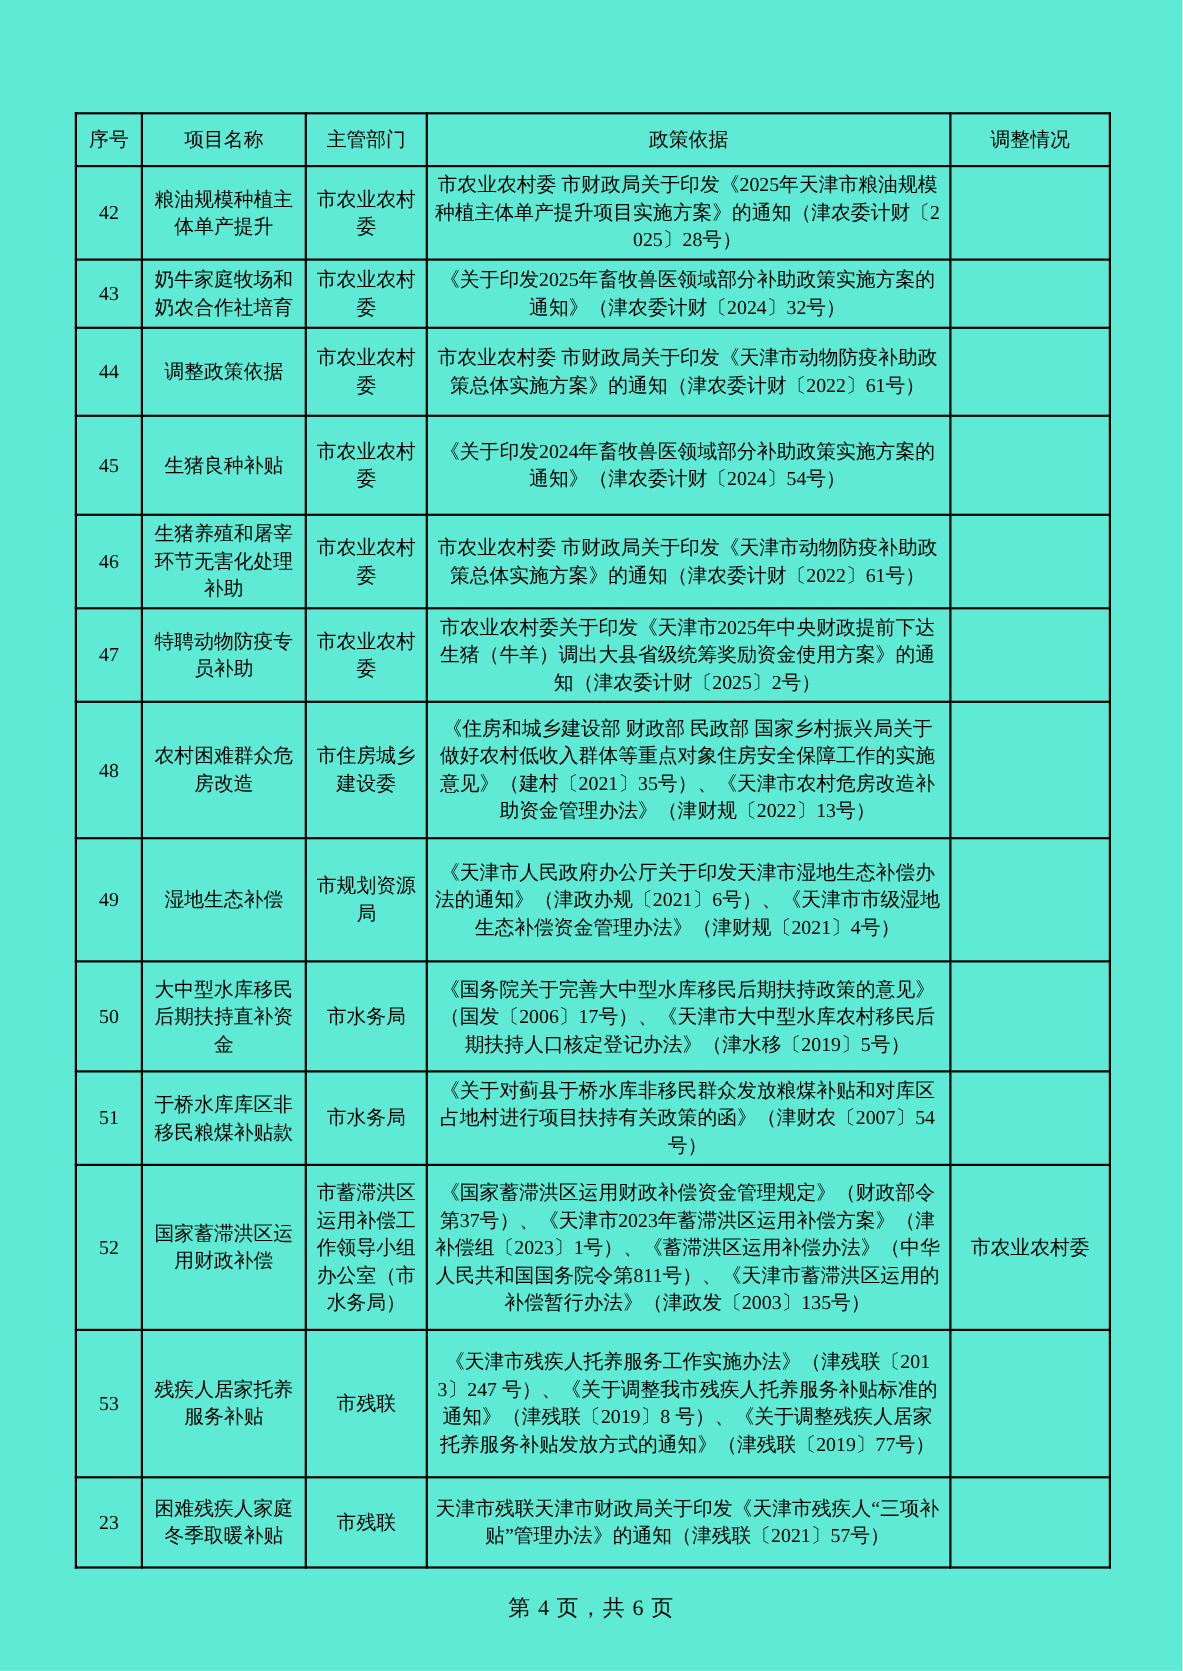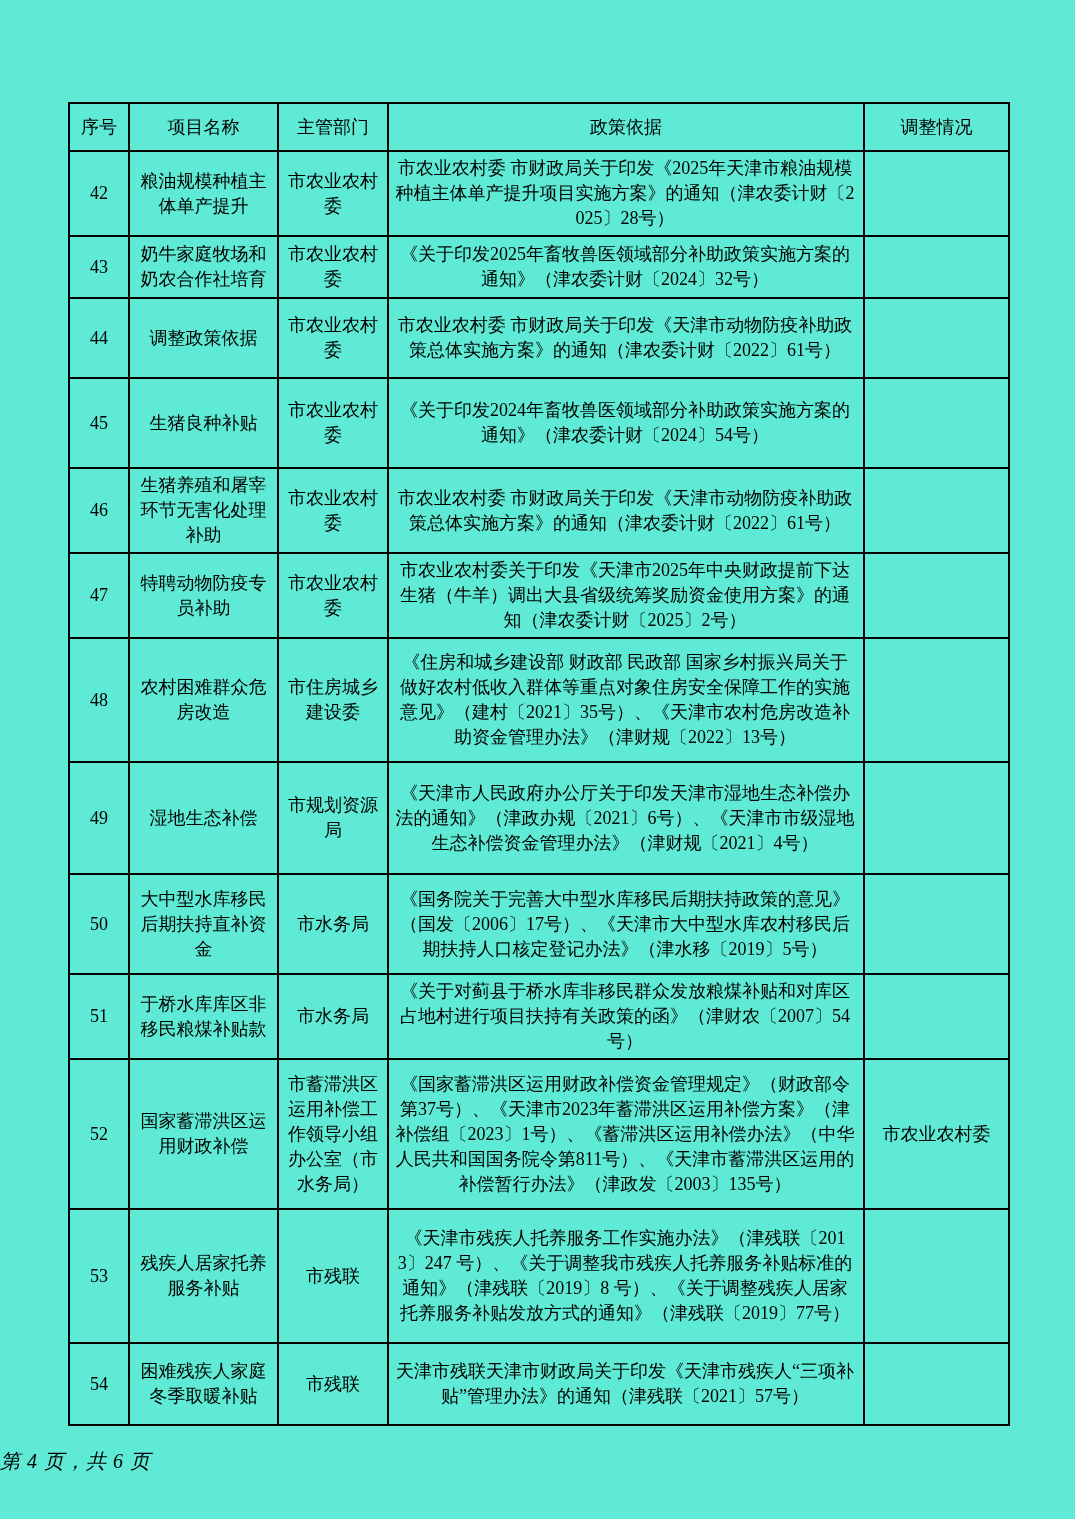--- a/index.html
+++ b/index.html
@@ -47,25 +47,24 @@
   }
   .doc-table td.cell-policy {
     text-align: center;
     padding: 4px 8px 4px 6px;
   }
   .page-footer {
     position: absolute;
     top: 1448px;
     left: 0;
     width: 100%;
-    text-align: left;
+    text-align: center;
     font-size: 20px;
     letter-spacing: 1px;
     color: #000000;
-    font-style: italic;
   }
 </style>
 </head>
 <body>
 
 <div class="page">
 
   <table class="doc-table">
     <colgroup>
       <col style="width:60px">
@@ -162,21 +161,21 @@
           <td class="cell-center">市农业农村委</td>
         </tr>
         <tr style="height: 134px;">
           <td class="cell-center">53</td>
           <td class="cell-center">残疾人居家托养服务补贴</td>
           <td class="cell-center">市残联</td>
           <td class="cell-policy">《天津市残疾人托养服务工作实施办法》（津残联〔2013〕247 号）、《关于调整我市残疾人托养服务补贴标准的通知》（津残联〔2019〕8 号）、《关于调整残疾人居家托养服务补贴发放方式的通知》（津残联〔2019〕77号）</td>
           <td class="cell-center"></td>
         </tr>
         <tr style="height: 82px;">
-          <td class="cell-center">54</td>
+          <td class="cell-center">23</td>
           <td class="cell-center">困难残疾人家庭冬季取暖补贴</td>
           <td class="cell-center">市残联</td>
           <td class="cell-policy">天津市残联天津市财政局关于印发《天津市残疾人“三项补贴”管理办法》的通知（津残联〔2021〕57号）</td>
           <td class="cell-center"></td>
         </tr>
       </tbody>
   </table>
 
   <div class="page-footer">第 4 页，共 6 页</div>
 

